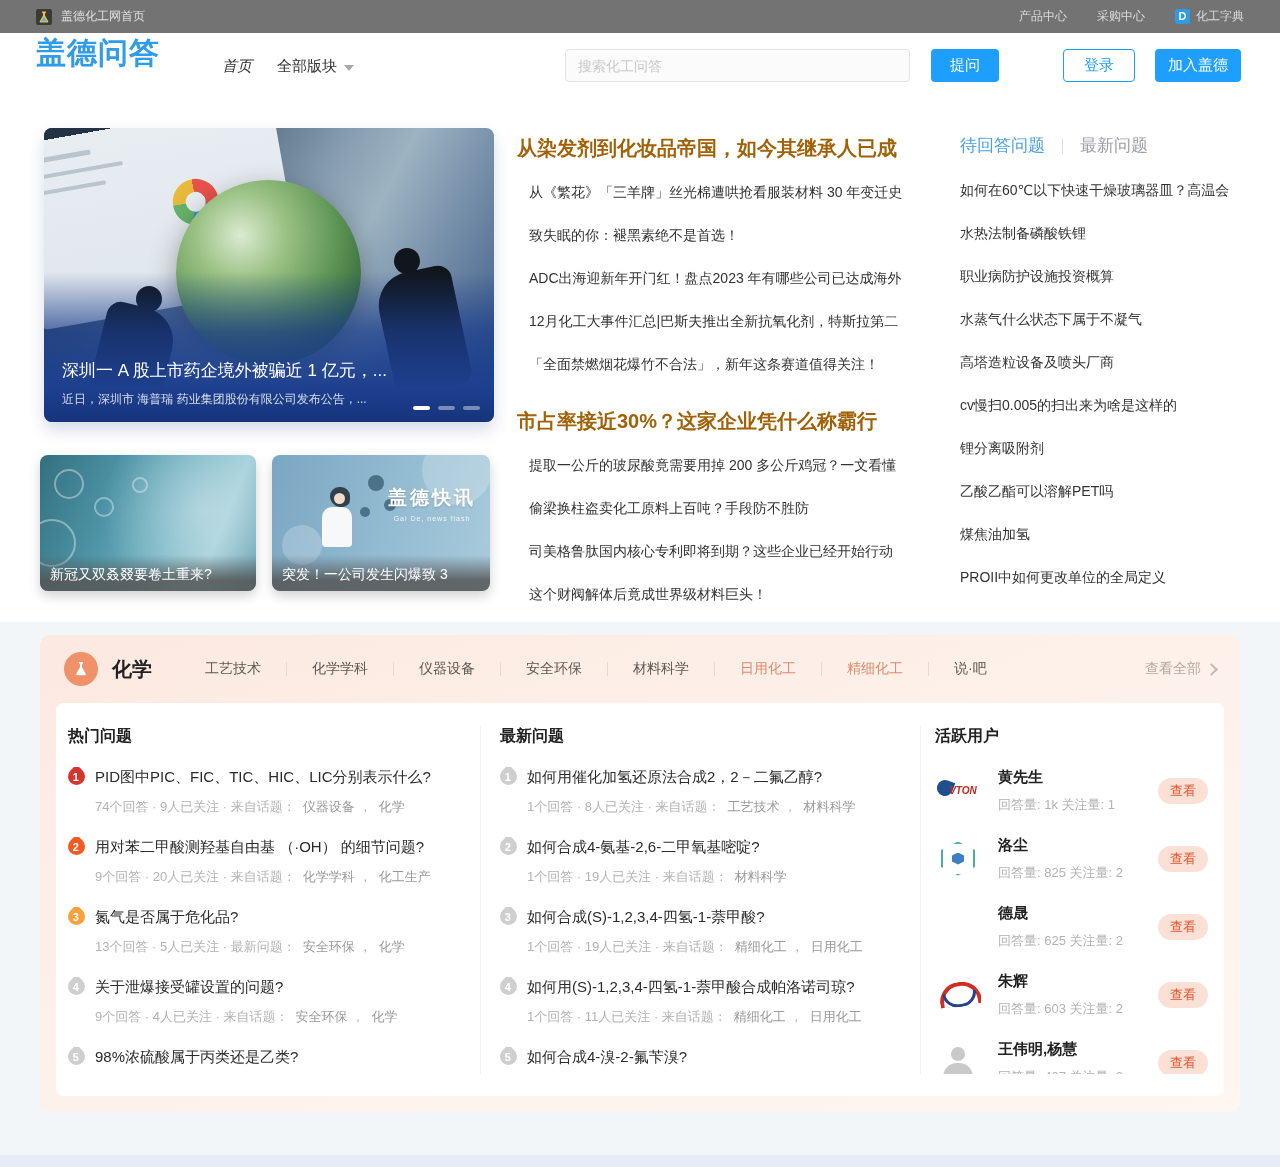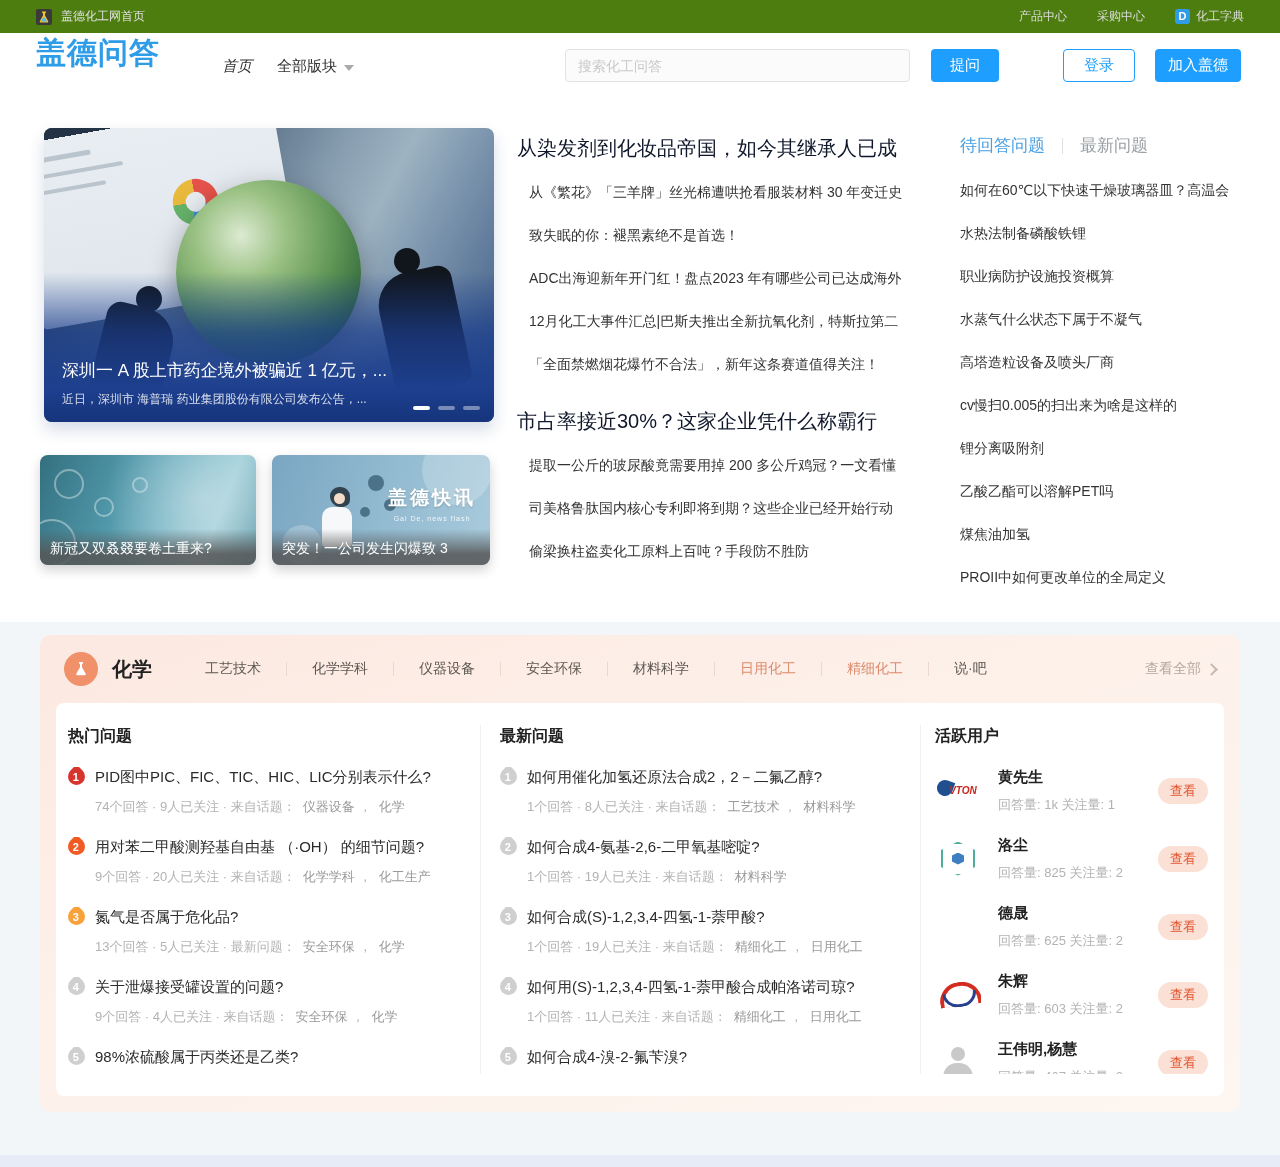--- a/index.html
+++ b/index.html
@@ -1,19 +1,19 @@
 <!DOCTYPE html>
 <html><head>
 <meta charset="utf-8">
 <style>
   html,body{margin:0;padding:0;}
   body{width:1280px;background:#f3f6f9;font-family:"Liberation Sans","DejaVu Sans",sans-serif;-webkit-font-smoothing:antialiased;}
   a{text-decoration:none;color:inherit;cursor:pointer;}
   
-  .topbar{height:33px;background:#4d7c0f;display:flex;align-items:center;padding:0 36px;box-sizing:border-box;}
+  .topbar{height:33px;background:#737373;display:flex;align-items:center;padding:0 36px;box-sizing:border-box;}
   .topbar-left{display:flex;align-items:center;gap:9px;color:#e0e0e0;font-size:12px;}
   .fav{width:16px;height:16px;display:block;}
   .topbar-right{margin-left:auto;display:flex;align-items:center;gap:30px;color:#dcdcdc;font-size:12px;}
   .dict{display:flex;align-items:center;gap:6px;}
   .dict-ic{width:15px;height:15px;border-radius:3px;background:#2f9ce8;color:#fff;font-size:11px;font-weight:bold;line-height:15px;text-align:center;display:inline-block;}
   
   .header{height:65px;background:#fff;position:relative;}
   .logo{position:absolute;left:36px;top:0;font-size:30px;font-weight:800;color:#2f9ce8;letter-spacing:1px;}
   .nav-home{position:absolute;left:222px;top:24px;font-size:15px;color:#333;font-style:italic;}
   .nav-all{position:absolute;left:277px;top:24px;font-size:15px;color:#333;display:flex;align-items:center;gap:7px;}
@@ -37,39 +37,39 @@
   .fig-head{position:absolute;width:26px;height:26px;border-radius:50%;background:#11161d;}
   .fig-body{position:absolute;background:#11161d;}
   .car-overlay{position:absolute;left:0;right:0;bottom:0;height:150px;background:linear-gradient(180deg,rgba(27,62,140,0) 0%,rgba(27,62,140,.72) 40%,#1d3f8e 78%,#16347c 100%);}
   .car-caption{position:absolute;left:18px;right:18px;bottom:14px;color:#fff;}
   .car-title{font-size:17px;margin-bottom:9px;white-space:nowrap;overflow:hidden;}
   .car-sub{font-size:12px;color:rgba(255,255,255,.82);white-space:nowrap;overflow:hidden;}
   .car-dots{position:absolute;right:14px;bottom:12px;display:flex;gap:8px;}
   .dot{width:17px;height:4px;border-radius:2px;background:rgba(255,255,255,.42);cursor:pointer;}
   .dot.active{background:#fff;}
   
-  .subcard{position:absolute;top:357px;height:110px;border-radius:8px;overflow:hidden;box-shadow:0 5px 12px rgba(0,0,0,.18);cursor:pointer;}
+  .subcard{position:absolute;top:357px;height:136px;border-radius:8px;overflow:hidden;box-shadow:0 5px 12px rgba(0,0,0,.18);cursor:pointer;}
   .sc1{left:40px;width:216px;}
   .sc2{left:272px;width:218px;}
   .sc1-art{position:absolute;inset:0;background:linear-gradient(112deg,#33707f 0%,#4f96a8 35%,#77b7c6 60%,#9fd0da 78%,#5d98a8 100%);}
   .sc1-art::after{content:"";position:absolute;inset:0;background:radial-gradient(circle at 75% 40%,rgba(215,230,235,.55),transparent 55%);}
   .virus{position:absolute;border:2px solid rgba(255,255,255,.38);border-radius:50%;}
   .sc2-art{position:absolute;inset:0;background:linear-gradient(105deg,#7ba6c2 0%,#8fb8cf 45%,#a9cbdc 100%);}
   .bubble{position:absolute;border-radius:50%;background:rgba(255,255,255,.22);}
   .bubble.dark{background:#4b7286;}
   .sc2-brand{position:absolute;right:14px;top:30px;text-align:center;color:#fff;}
   .sc2-brand-t{font-size:19px;font-weight:bold;letter-spacing:3px;text-shadow:0 1px 2px rgba(0,0,0,.2);}
   .sc2-brand-s{font-size:7px;letter-spacing:1px;color:rgba(255,255,255,.85);margin-top:4px;}
   .illu-hair{position:absolute;left:58px;top:32px;width:20px;height:20px;border-radius:50% 50% 40% 60%;background:#30424e;}
   .illu-face{position:absolute;left:62px;top:38px;width:11px;height:11px;border-radius:50%;background:#f4dbc8;}
   .illu-body{position:absolute;left:50px;top:52px;width:30px;height:40px;border-radius:10px 10px 4px 4px;background:#f6f8f9;}
   .sc-caption{position:absolute;left:0;right:0;bottom:0;height:36px;background:linear-gradient(180deg,rgba(70,70,70,0) 0%,rgba(85,85,85,.85) 70%);color:#fff;font-size:14px;display:flex;align-items:flex-end;padding:0 10px 7px;box-sizing:border-box;white-space:nowrap;overflow:hidden;}
   
   .news{position:absolute;left:517px;top:39px;width:400px;}
-  .news-headline{font-size:20px;font-weight:400;color:#0f172a;line-height:22px;margin:0;white-space:nowrap;overflow:hidden;cursor:pointer;}
+  .news-headline{font-size:20px;font-weight:700;color:#a16207;line-height:22px;margin:0;white-space:nowrap;overflow:hidden;cursor:pointer;}
   .news-list{list-style:none;margin:12px;padding:0;}
   .news-list li{font-size:14px;color:#333;line-height:19px;margin-top:24px;white-space:nowrap;overflow:hidden;cursor:pointer;}
   .news-headline.second{margin-top:36px;}
   
   .side{position:absolute;left:960px;top:36px;width:275px;}
   .side-tabs{display:flex;align-items:center;gap:17px;}
   .side-tab-active{font-size:17px;color:#4aa0e2;cursor:pointer;}
   .side-tab{font-size:17px;color:#9aa0a6;cursor:pointer;}
   .side-tab-sep{width:1px;height:16px;background:#e0e0e0;}
   .side-list{list-style:none;margin:4px 0 0;padding:0;}
@@ -216,22 +216,23 @@
     <ul class="news-list">
       <li>从《繁花》「三羊牌」丝光棉遭哄抢看服装材料 30 年变迁史</li>
       <li>致失眠的你：褪黑素绝不是首选！</li>
       <li>ADC出海迎新年开门红！盘点2023 年有哪些公司已达成海外</li>
       <li>12月化工大事件汇总|巴斯夫推出全新抗氧化剂，特斯拉第二</li>
       <li>「全面禁燃烟花爆竹不合法」，新年这条赛道值得关注！</li>
     </ul>
     <h3 class="news-headline second">市占率接近30%？这家企业凭什么称霸行</h3>
     <ul class="news-list">
       <li>提取一公斤的玻尿酸竟需要用掉 200 多公斤鸡冠？一文看懂</li>
+      <li>偷梁换柱盗卖化工原料上百吨？手段防不胜防</li>
       <li>司美格鲁肽国内核心专利即将到期？这些企业已经开始行动</li>
-      <li>偷梁换柱盗卖化工原料上百吨？手段防不胜防</li>
+      <li>这个财阀解体后竟成世界级材料巨头！</li>
     </ul>
   </div>
 
   <div class="side">
     <div class="side-tabs">
       <a class="side-tab-active">待回答问题</a>
       <span class="side-tab-sep"></span>
       <a class="side-tab">最新问题</a>
     </div>
     <ul class="side-list">

